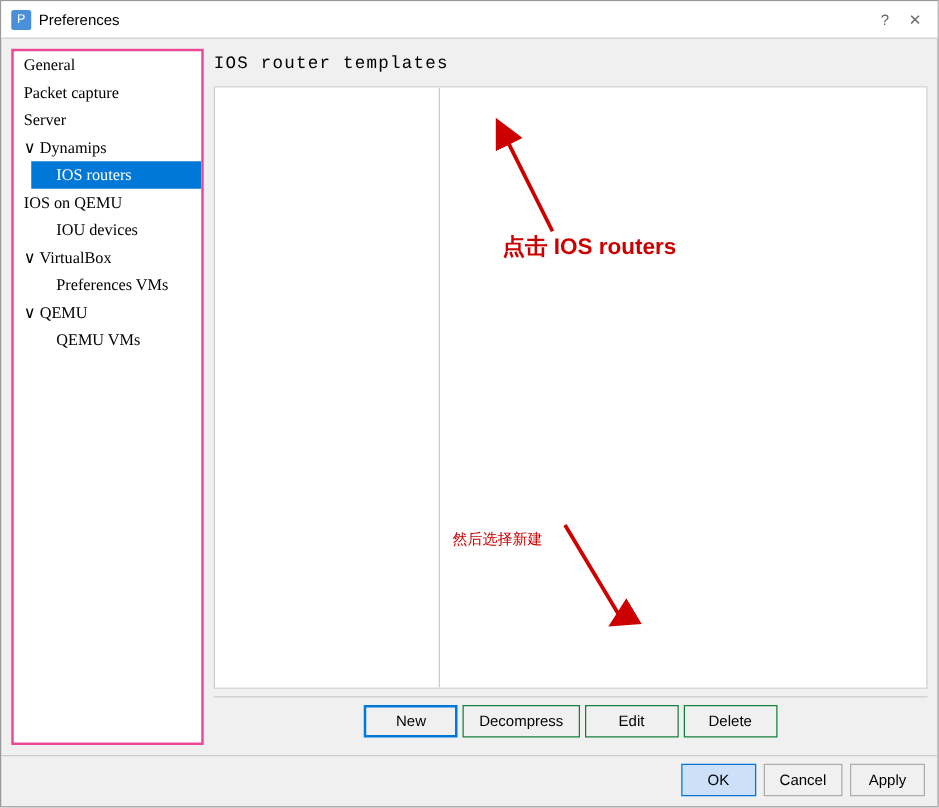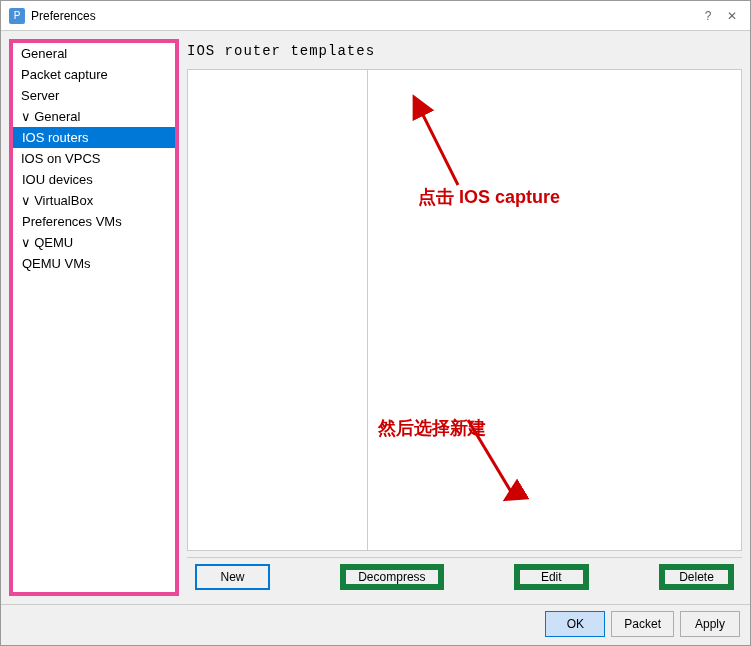--- a/index.html
+++ b/index.html
@@ -75,38 +75,40 @@
       overflow: hidden;
     }
     .content-area {
       display: flex;
       flex: 1;
       overflow: hidden;
       padding: 8px;
       gap: 8px;
     }
     .sidebar {
-      width: 170px;
-      background: #fff;
-      border: 4px solid #ec4899;
+      width: 154px;
+      background: #fff;
+      border: 2px solid #ec4899;
       overflow-y: auto;
       flex-shrink: 0;
+      font-family: Liberation Serif, serif;
     }
     .sidebar-item {
       padding: 3px 8px;
       cursor: pointer;
       color: #000;
       white-space: nowrap;
     }
     .sidebar-item.selected {
       background: #0078d7;
       color: #fff;
     }
     .sidebar-item.indent {
-      padding-left: 9px;
+      padding-left: 20px;
+      margin-left: 14px;
     }
     .right-panel {
       flex: 1;
       display: flex;
       flex-direction: column;
       gap: 6px;
     }
     .panel-title {
       font-size: 14px;
       font-weight: 400;
@@ -128,29 +130,29 @@
       background: #fff;
       flex-shrink: 0;
     }
     .template-detail {
       flex: 1;
       background: #fff;
       position: relative;
     }
     .buttons-row {
       display: flex;
-      justify-content: space-between;
+      justify-content: center;
       gap: 4px;
       padding: 6px 8px;
       border-top: 1px solid #ccc;
     }
     .btn {
       min-width: 75px;
       height: 26px;
-      border: 6px solid #15803d;
+      border: 1px solid #15803d;
       background: #f0f0f0;
       cursor: pointer;
       font-size: 12px;
       padding: 0 12px;
     }
     .btn.highlighted {
       border: 2px solid #0078d7;
     }
     .bottom-row {
       display: flex;
@@ -200,23 +202,23 @@
   </div>
 
   <div class="main-content">
     <div class="content-area">
 
       <div class="sidebar">
 
       <div class="sidebar-item">General</div>
           <div class="sidebar-item">Packet capture</div>
           <div class="sidebar-item">Server</div>
-          <div class="sidebar-item">∨ General</div>
+          <div class="sidebar-item">∨ Dynamips</div>
           <div class="sidebar-item indent selected">IOS routers</div>
-          <div class="sidebar-item">IOS on VPCS</div>
+          <div class="sidebar-item">IOS on QEMU</div>
           <div class="sidebar-item indent">IOU devices</div>
           <div class="sidebar-item">∨ VirtualBox</div>
           <div class="sidebar-item indent">Preferences VMs</div>
           <div class="sidebar-item">∨ QEMU</div>
           <div class="sidebar-item indent">QEMU VMs</div>
         </div>
 
       <div class="right-panel">
         <div class="panel-title">IOS router templates</div>
 
@@ -226,23 +228,23 @@
 
             <svg class="arrow-svg" style="position:absolute;top:20px;left:30px;width:80px;height:100px;">
               <defs>
                 <marker id="arrowhead-up" markerWidth="8" markerHeight="8" refX="4" refY="4" orient="auto">
                   <polygon points="0 8, 8 4, 0 0" fill="#cc0000"></polygon>
                 </marker>
               </defs>
               <line x1="60" y1="95" x2="20" y2="15" stroke="#cc0000" stroke-width="3" marker-end="url(#arrowhead-up)"></line>
             </svg>
 
-            <div style="position:absolute;top:115px;left:50px;color:#cc0000;font-size:18px;font-weight:bold;">点击 IOS capture</div>
-
-            <div style="position:absolute;bottom:110px;left:10px;color:#cc0000;font-size:18px;font-weight:bold;">然后选择新建</div>
+            <div style="position:absolute;top:115px;left:50px;color:#cc0000;font-size:18px;font-weight:bold;">点击 IOS routers</div>
+
+            <div style="position:absolute;bottom:110px;left:10px;color:#cc0000;font-size:12px;font-weight:normal;">然后选择新建</div>
 
             <svg class="arrow-svg" style="position:absolute;bottom:40px;left:80px;width:100px;height:100px;">
               <defs>
                 <marker id="arrowhead-down" markerWidth="8" markerHeight="8" refX="4" refY="4" orient="auto">
                   <polygon points="0 0, 8 4, 0 8" fill="#cc0000" transform="rotate(90,4,4)"></polygon>
                 </marker>
               </defs>
               <line x1="20" y1="10" x2="65" y2="85" stroke="#cc0000" stroke-width="3" marker-end="url(#arrowhead-down)"></line>
             </svg>
           </div>
@@ -252,17 +254,17 @@
           <button class="btn highlighted">New</button>
           <button class="btn">Decompress</button>
           <button class="btn">Edit</button>
           <button class="btn">Delete</button>
         </div>
       </div>
     </div>
 
     <div class="bottom-row">
       <button class="btn-ok">OK</button>
-      <button class="btn-cancel">Packet</button>
+      <button class="btn-cancel">Cancel</button>
       <button class="btn-apply">Apply</button>
     </div>
   </div>
 </div>
 
 </body></html>

